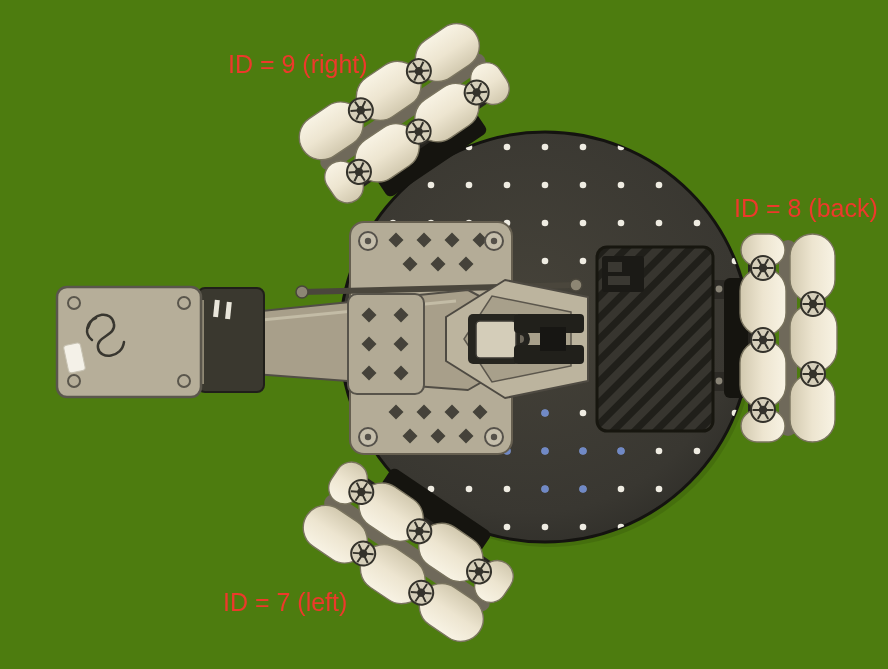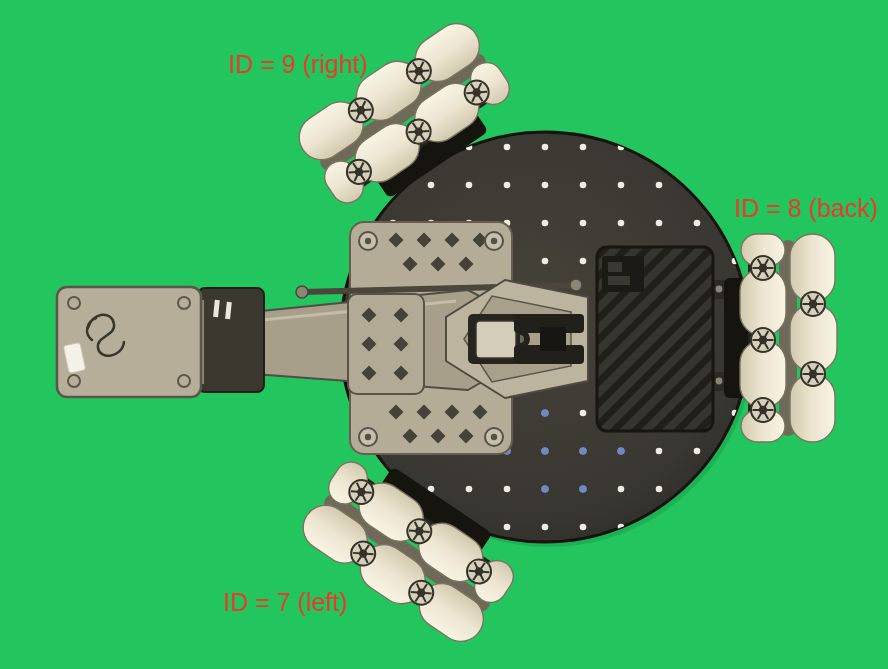--- a/index.html
+++ b/index.html
@@ -1,20 +1,20 @@
 <!DOCTYPE html>
 <html><head>
 <meta charset="utf-8">
 <style>
   * { margin:0; padding:0; box-sizing:border-box; }
   html, body { background:#ffffff; }
   .canvas {
     position:relative;
     width:888px; height:669px;
-    background:#22c55e;
+    background:#4d7c0f;
     overflow:hidden;
     font-family:"Liberation Sans", sans-serif;
   }
   svg { display:block; }
   .annot {
     font-family:"Liberation Sans", sans-serif;
     font-size:25px;
     font-weight:400;
   }
 </style>

